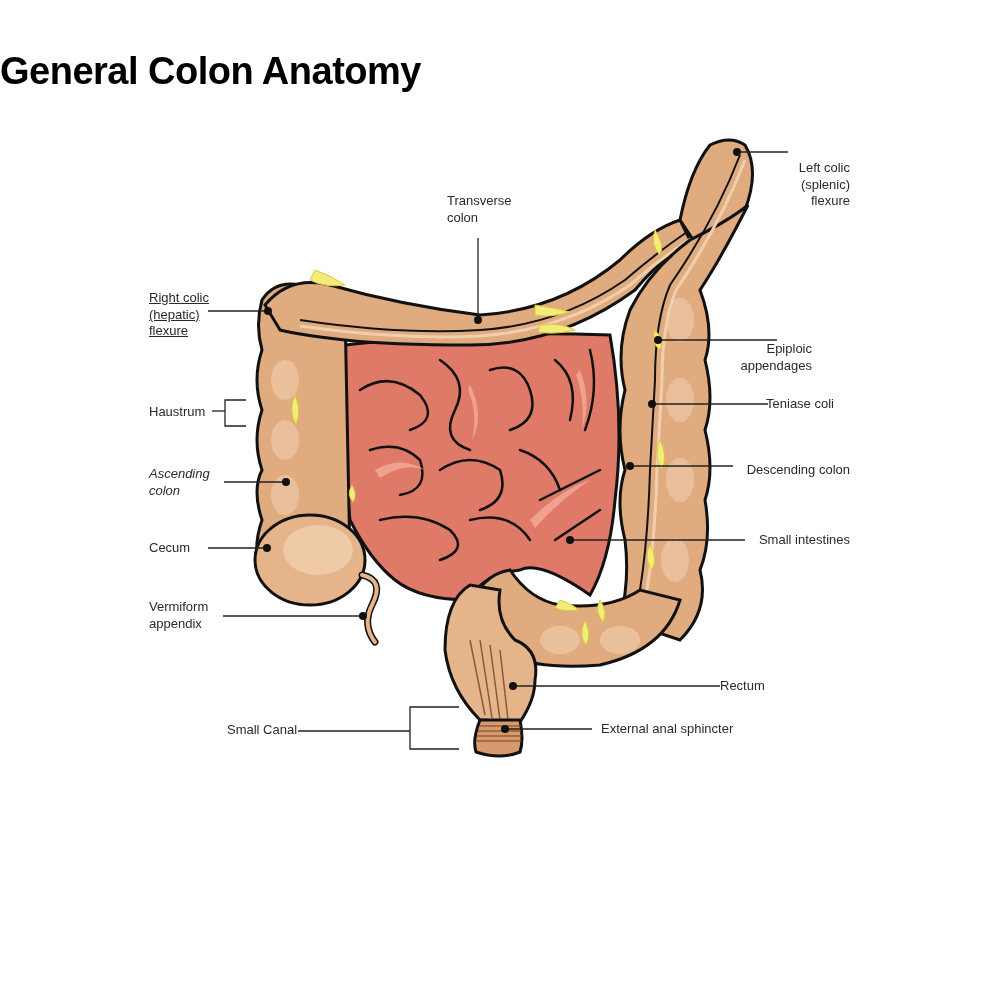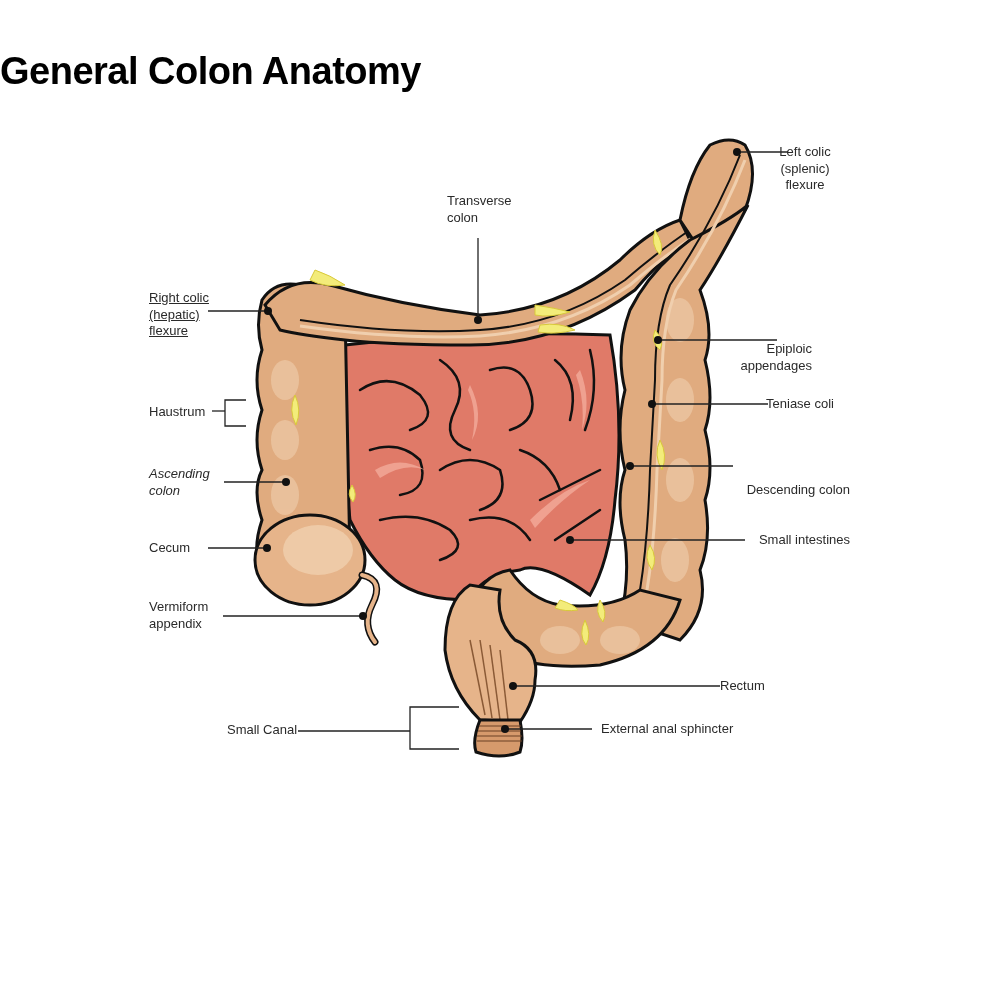--- a/index.html
+++ b/index.html
@@ -135,34 +135,34 @@
       <circle cx="286" cy="482" r="4"></circle>
     <circle cx="630" cy="466" r="4"></circle>
       <circle cx="267" cy="548" r="4"></circle>
     <circle cx="570" cy="540" r="4"></circle>
       <circle cx="363" cy="616" r="4"></circle>
     <circle cx="513" cy="686" r="4"></circle>
       <circle cx="505" cy="729" r="4"></circle>
   </g>
 </svg>
 
-<div class="lbl r" style="left:760px; top:144px; width:90px;text-align:center;">Left colic
+<div class="lbl r" style="left:760px; top:160px; width:90px;">Left colic
 (splenic)
 flexure</div>
 <div class="lbl" style="left:447px; top:193px;">Transverse
 colon</div>
 <div class="lbl" style="left:149px; top:290px;text-decoration:underline;">Right colic
 (hepatic)
 flexure</div>
 <div class="lbl r" style="left:711px; top:332px; width:101px;margin-top:9px;">Epiploic
 appendages</div>
 <div class="lbl" style="left:149px; top:404px;">Haustrum</div>
 <div class="lbl r" style="left:750px; top:396px; width:100px;text-align:center;">Teniase coli</div>
 <div class="lbl" style="left:149px; top:466px;font-style:italic;">Ascending
 colon</div>
-<div class="lbl r" style="left:730px; top:482px; width:120px;">Descending colon</div>
+<div class="lbl r" style="left:730px; top:462px; width:120px;">Descending colon</div>
 <div class="lbl" style="left:149px; top:540px;">Cecum</div>
 <div class="lbl r" style="left:730px; top:532px; width:120px;">Small intestines</div>
 <div class="lbl" style="left:149px; top:599px;">Vermiform
 appendix</div>
 <div class="lbl" style="left:720px; top:678px;">Rectum</div>
 <div class="lbl" style="left:227px; top:722px;">Small Canal</div>
 <div class="lbl" style="left:601px; top:721px;">External anal sphincter</div>
 
 </body></html>

